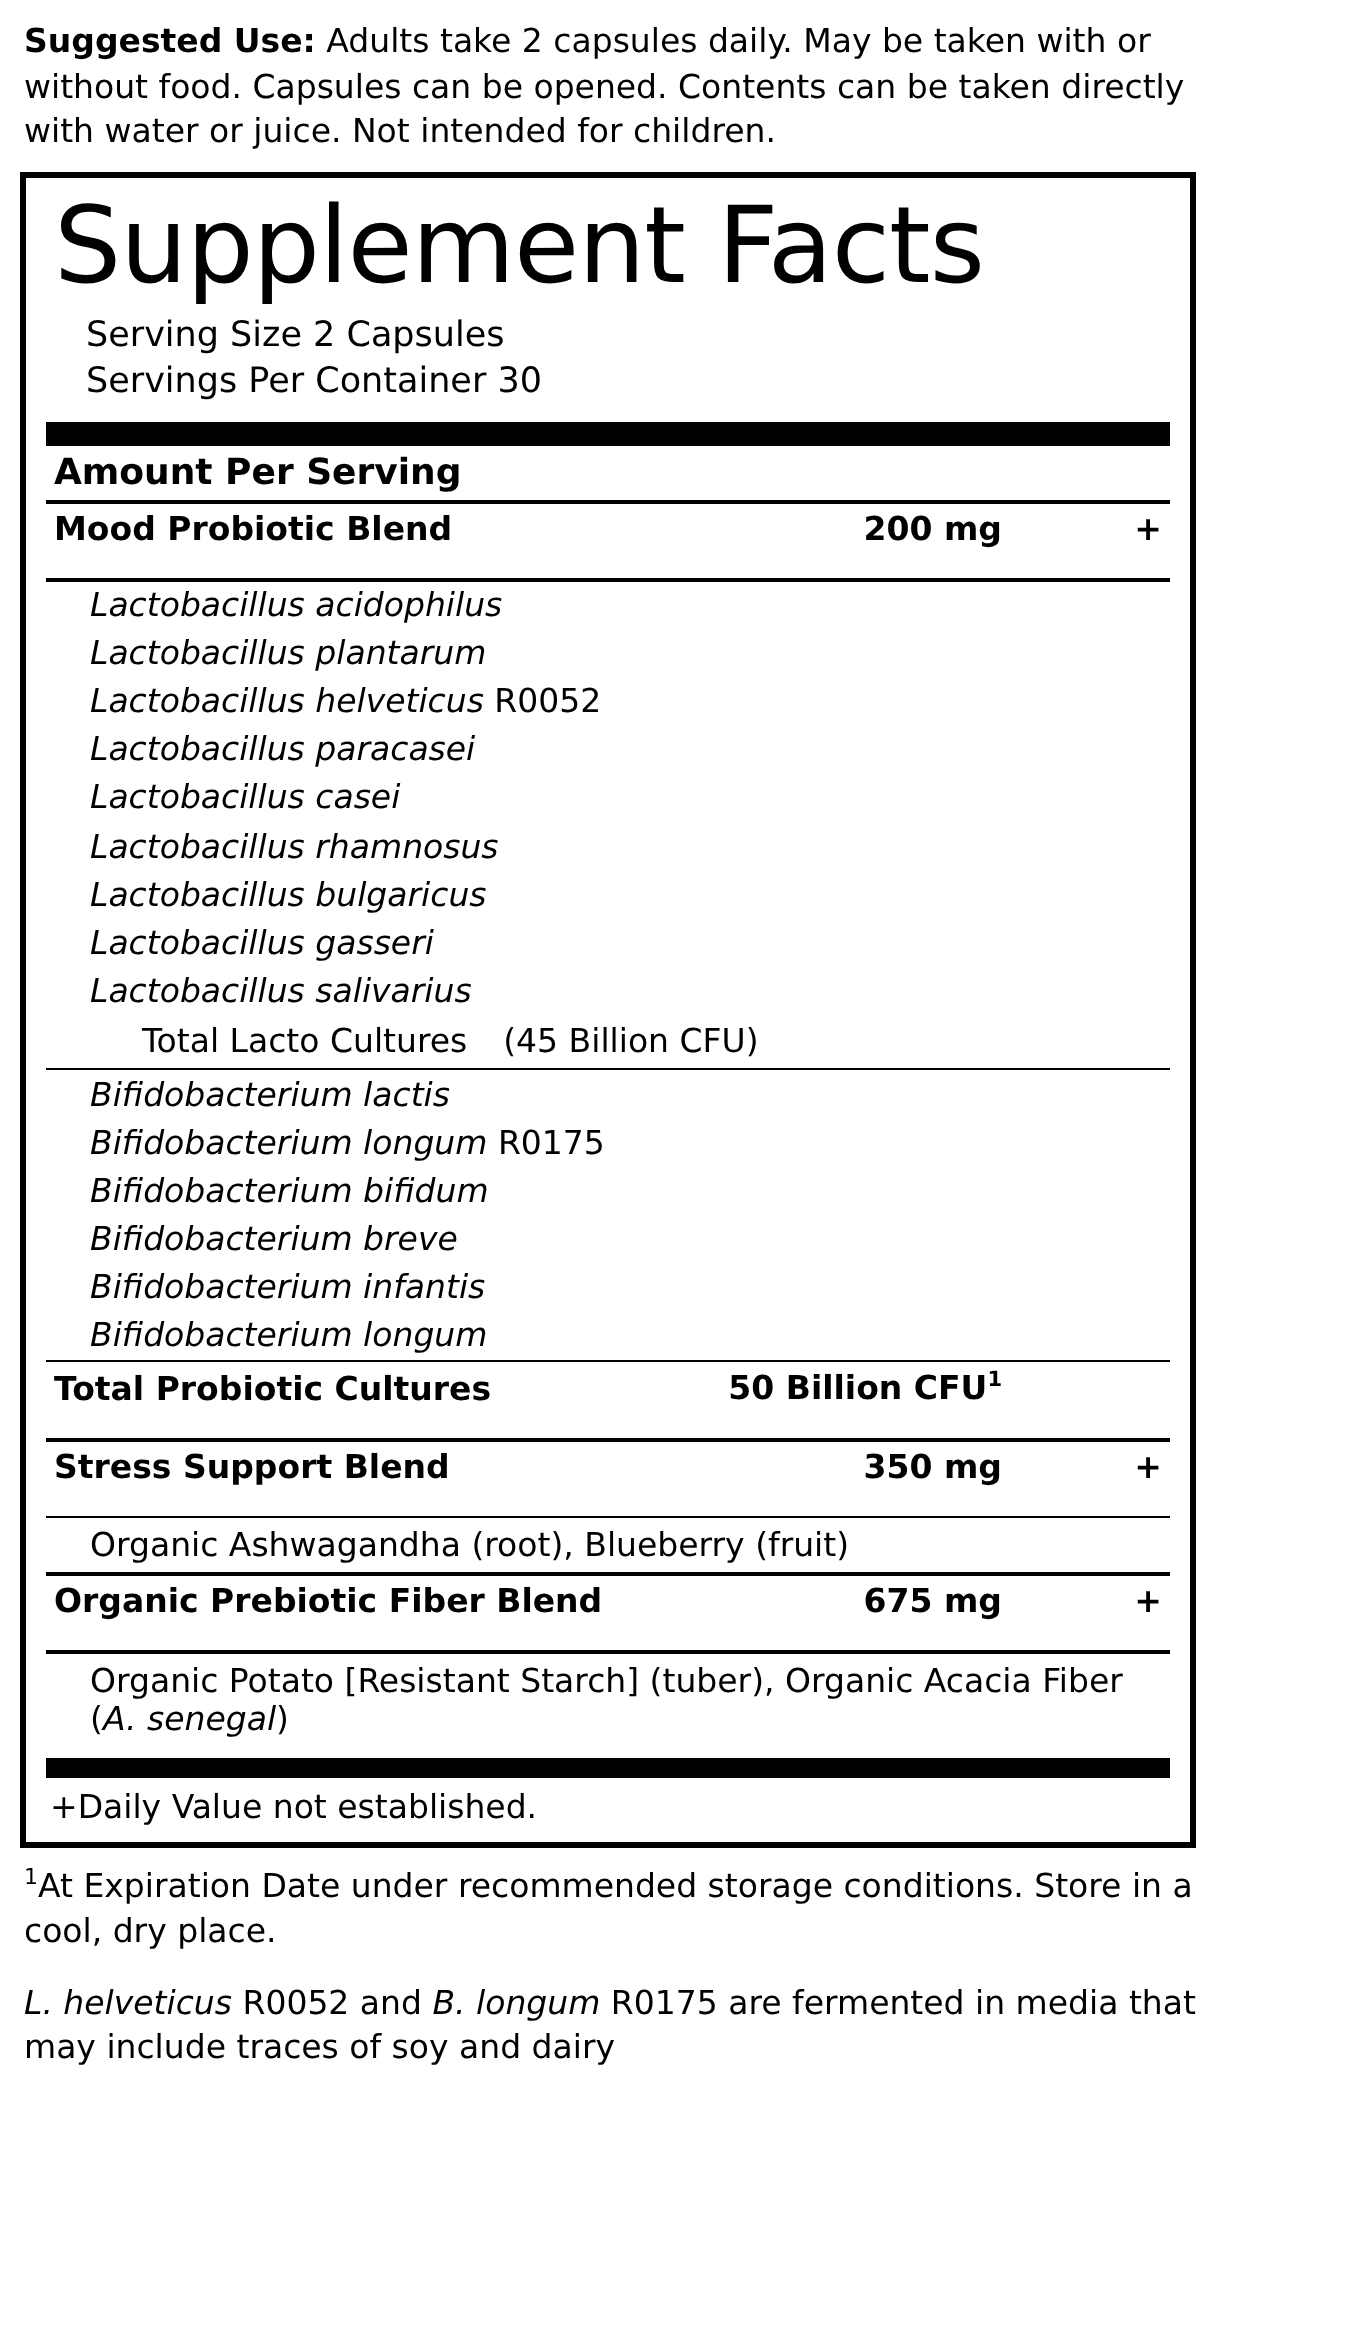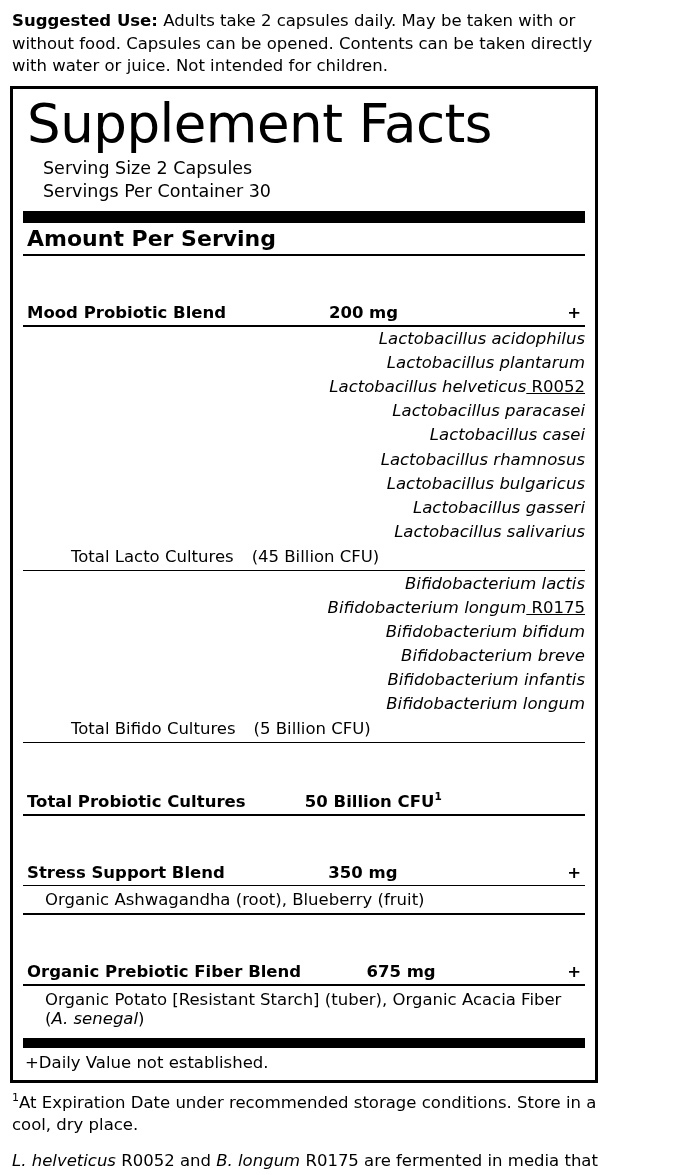--- a/index.html
+++ b/index.html
@@ -65,63 +65,60 @@
     background: #000;
     margin: 0;
   }
   .rule-bottom-thick {
     height: 10px;
     background: #000;
     margin: 6px 0 0 0;
   }
 
   .amount-row {
-    font-size: 22px;
+    font-size: 18px;
     font-weight: bold;
     padding: 3px 0 3px 4px;
   }
 
   
   .row {
     display: flex;
     align-items: baseline;
     font-size: 16.5px;
-    padding: 3px 0 3px 0;
-    margin-top: 44px;
+    padding: 3px 0 15px 0;
   }
   .row .name {
     flex: 0 0 auto;
     padding-left: 4px;
   }
   .row .amt {
     flex: 1 1 auto;
-    text-align: center;
+    text-align: right;
     padding-right: 52px;
   }
   .row .dv {
     flex: 0 0 28px;
     text-align: right;
     padding-right: 4px;
   }
   .row.bold .name,
   .row.bold .amt,
   .row.bold .dv {
     font-weight: bold;
   }
 
   .organism {
     font-size: 16.5px;
     font-style: italic;
     padding: 1.5px 0 1.5px 22px;
     line-height: 1.28;
-    text-align: right;
   }
   .organism .roman {
     font-style: normal;
-    text-decoration: underline;
   }
   .total-line {
     font-size: 16.5px;
     padding: 3px 0 4px 48px;
   }
   .total-line .cfu {
     padding-left: 18px;
   }
 
   .ingredient-line {
@@ -215,23 +212,20 @@
 
     <div>
       <div class="organism"><span>Bifidobacterium lactis</span><span class="roman"></span></div>
       <div class="organism"><span>Bifidobacterium longum</span><span class="roman"> R0175</span></div>
       <div class="organism"><span>Bifidobacterium bifidum</span><span class="roman"></span></div>
       <div class="organism"><span>Bifidobacterium breve</span><span class="roman"></span></div>
       <div class="organism"><span>Bifidobacterium infantis</span><span class="roman"></span></div>
       <div class="organism"><span>Bifidobacterium longum</span><span class="roman"></span></div>
     </div>
 
-    <div class="total-line">
-      <span>Total Bifido Cultures</span><span class="cfu">(5 Billion CFU)</span>
-    </div>
 
     <div class="rule-hair"></div>
 
     <div class="row bold">
       <span class="name">Total Probiotic Cultures</span>
       <span class="amt"><span>50 Billion CFU</span><span class="sup">1</span></span>
       <span class="dv"></span>
     </div>
 
     <div class="rule-thin"></div>

